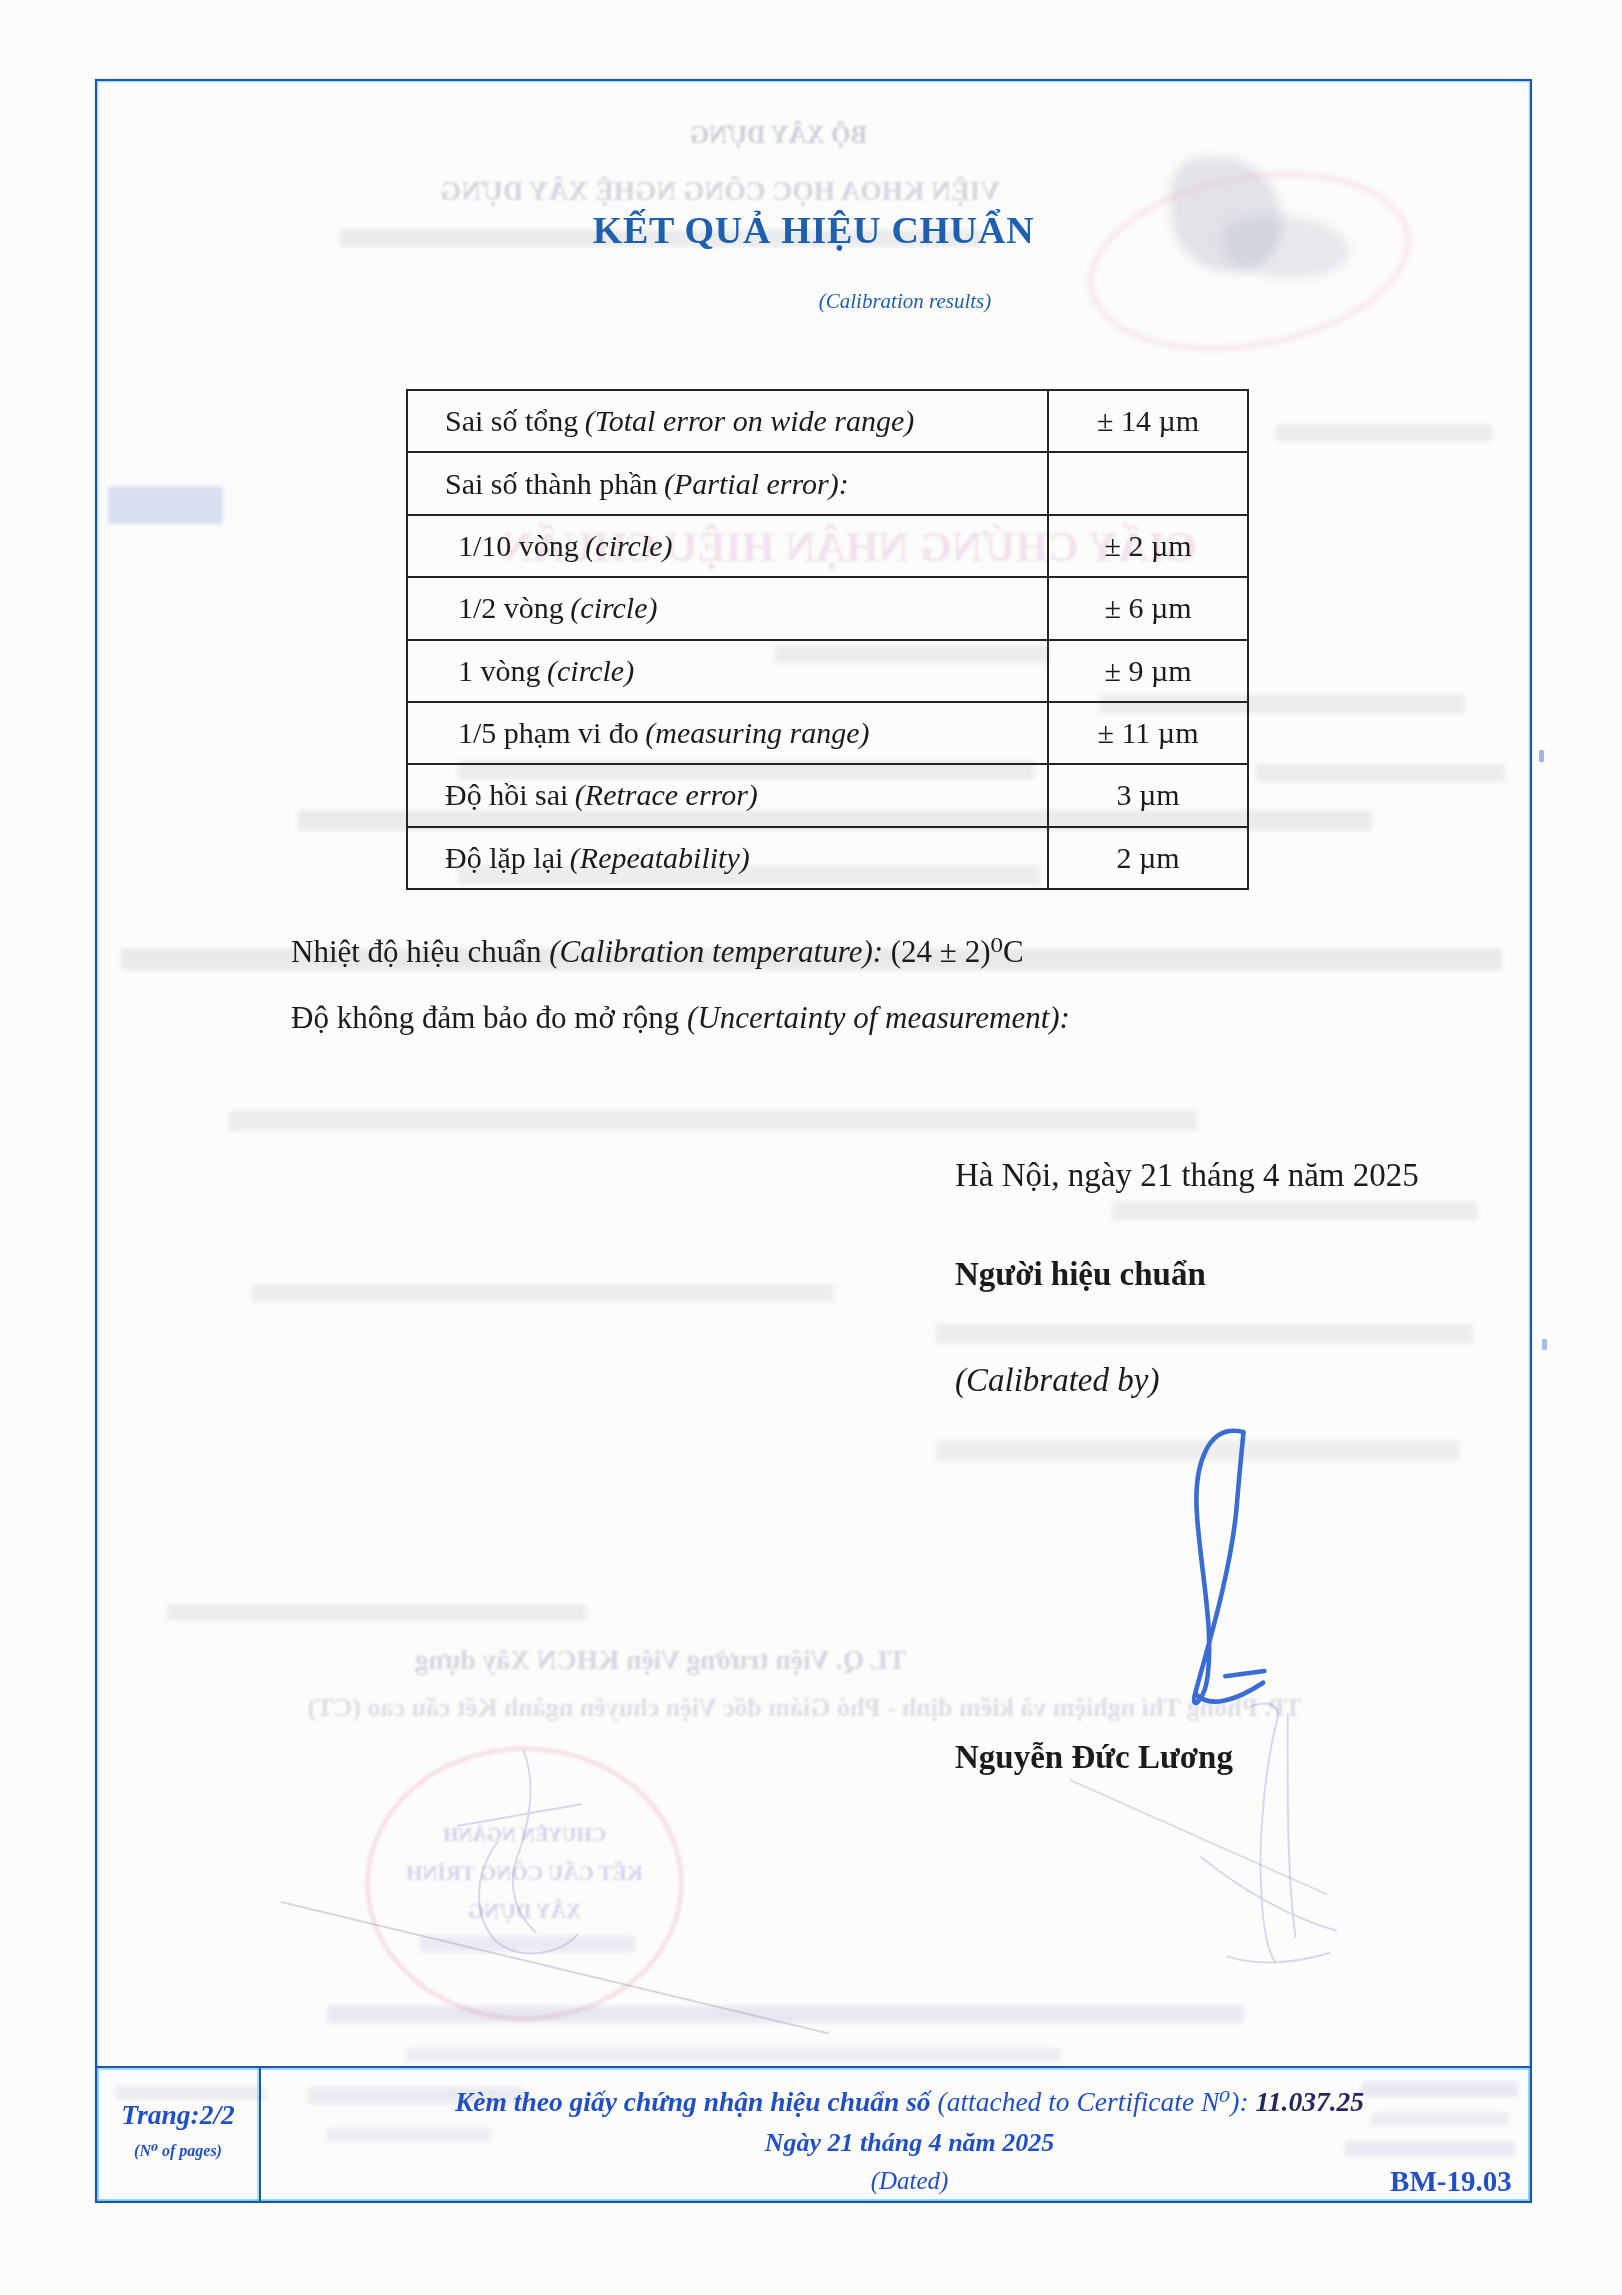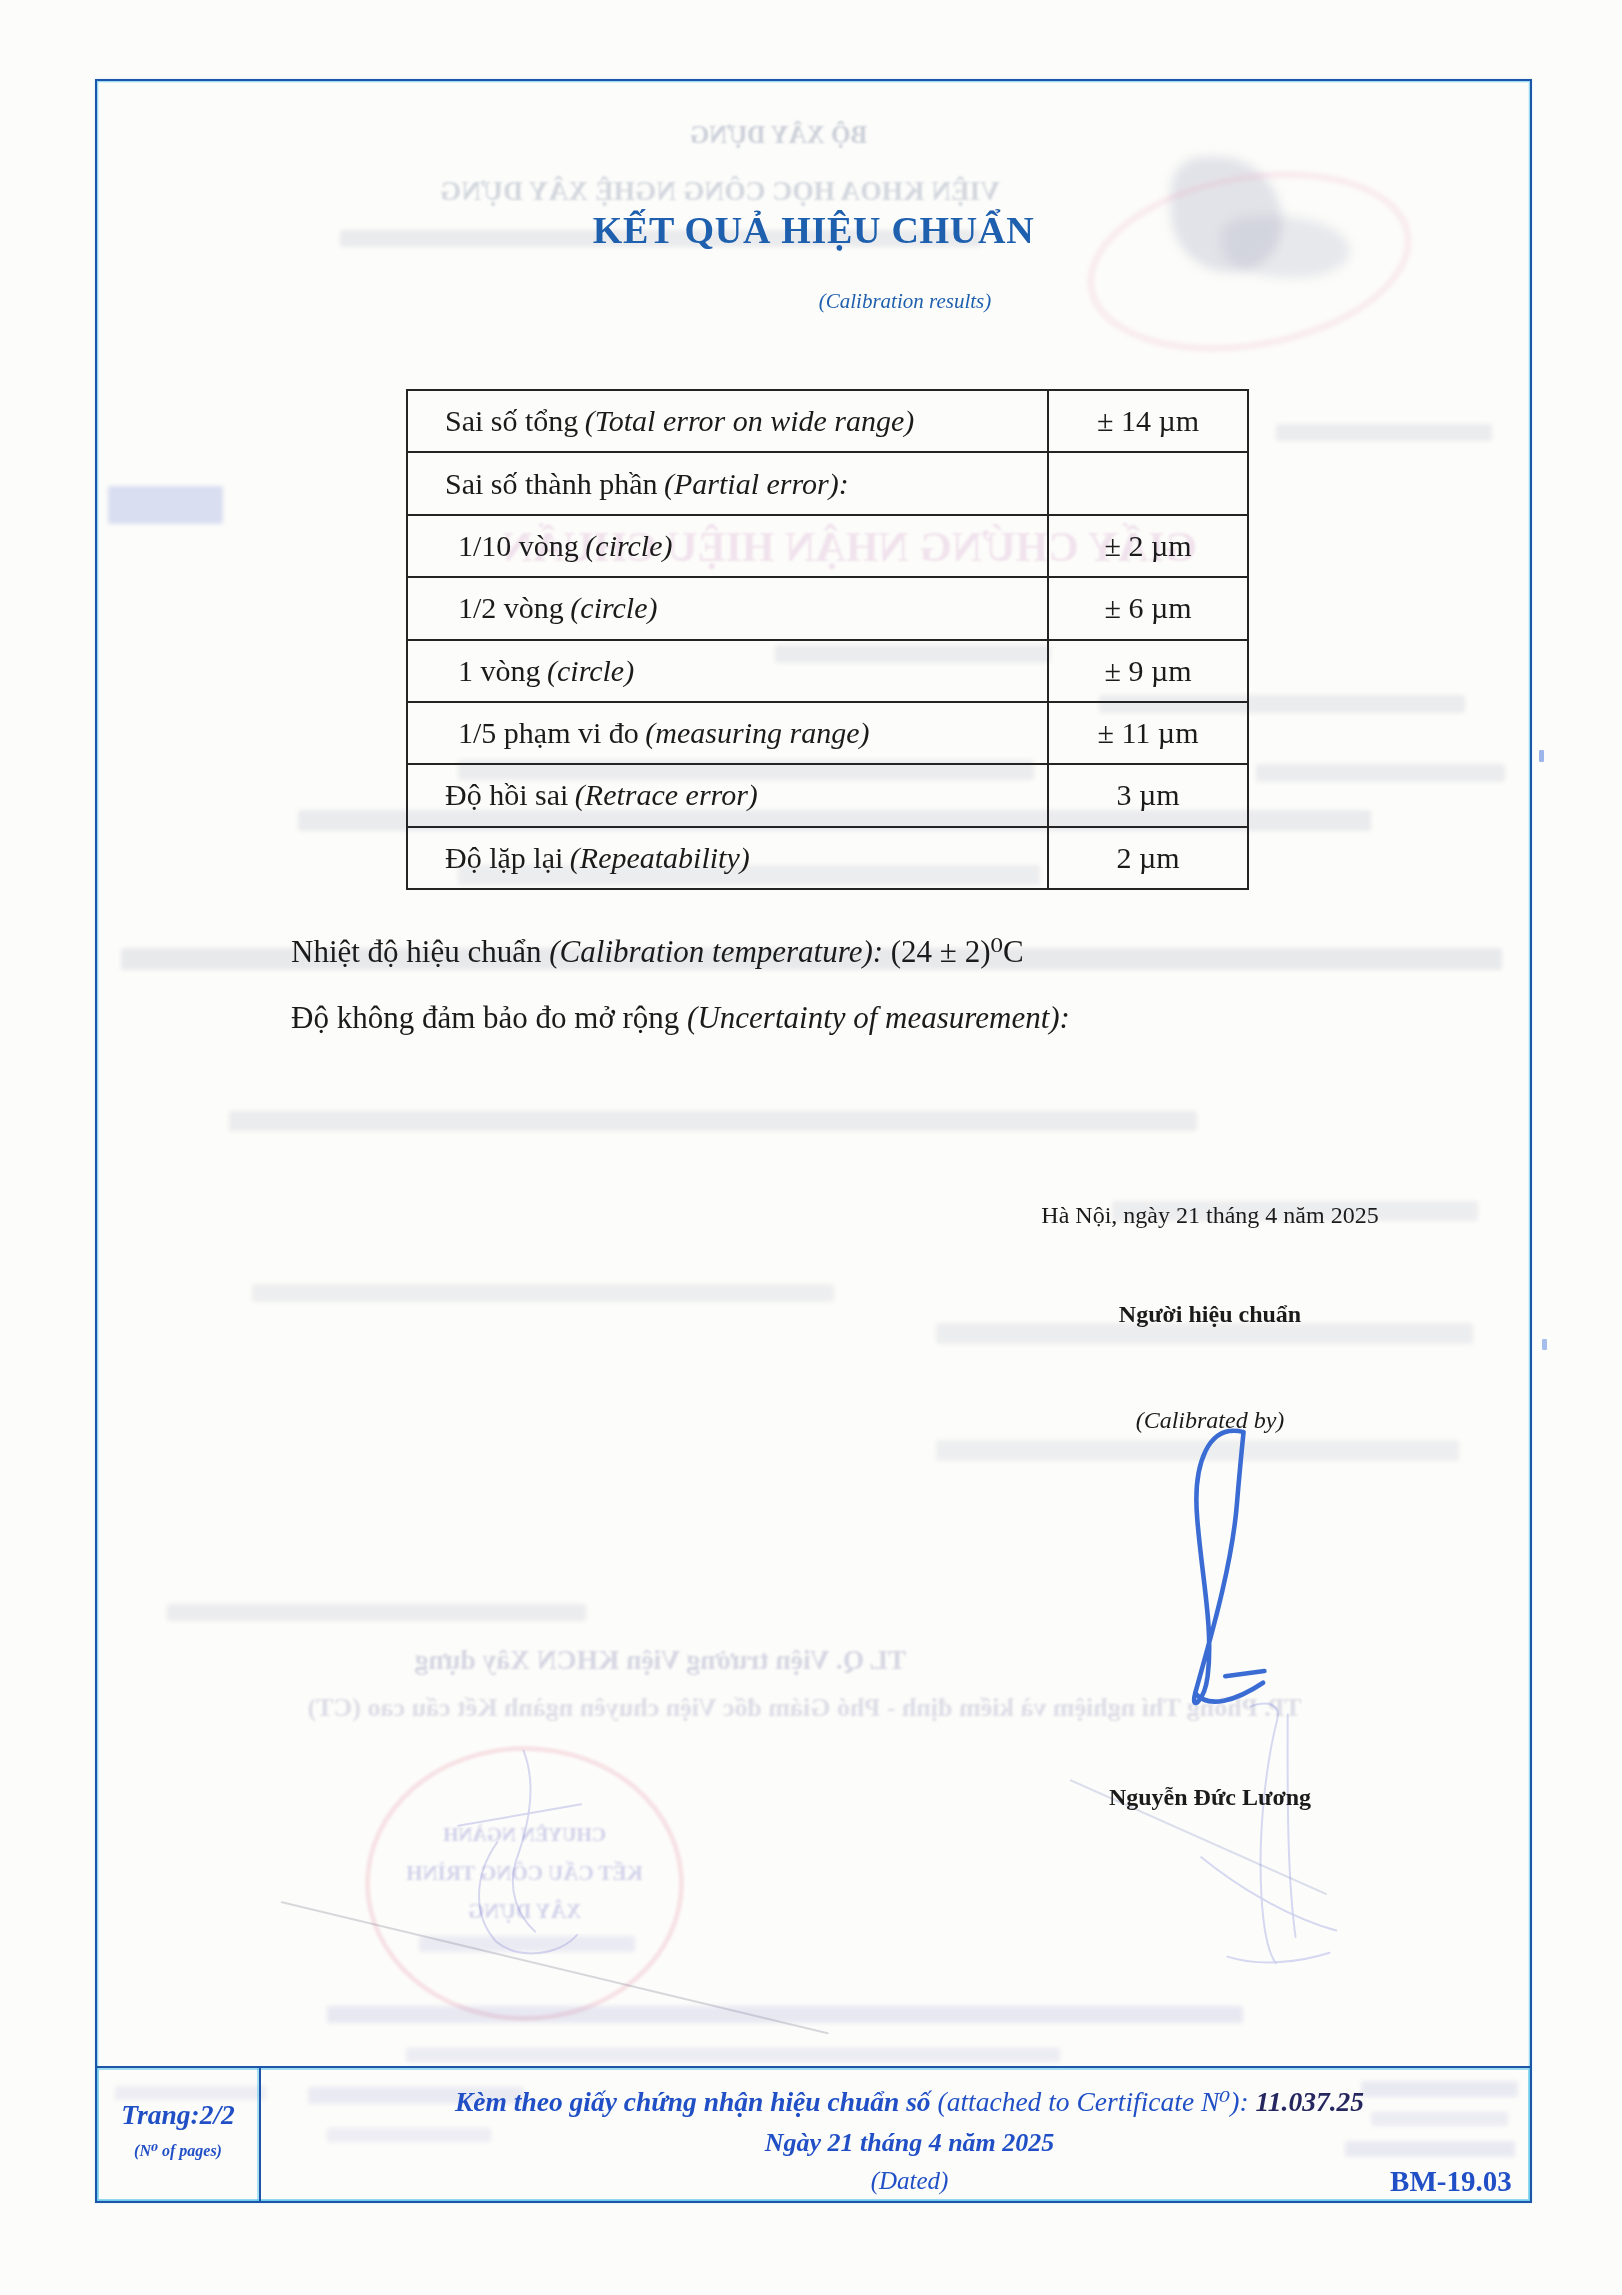--- a/index.html
+++ b/index.html
@@ -58,21 +58,21 @@
   }
   table.results td.c1{padding-left:37px;}
   table.results tr.indent td.c1{padding-left:50px;}
   table.results td.c2{text-align:center;}
   table.results i{margin-left:6.5px;}
   .cond{position:absolute;font-size:31px;white-space:nowrap;}
   .cond i{font-style:italic;}
   .cond1{left:291px;top:933px;}
   .cond2{left:291px;top:1000px;}
   .cond3{left:471px;top:1067px;}
-  .sign-line{position:absolute;left:955px;width:510px;text-align:center;font-size:24px;white-space:nowrap;margin-top:45px;}
+  .sign-line{position:absolute;left:955px;width:510px;font-size:33px;white-space:nowrap;}
   .place-date{top:1157px;}
   .signer-role{top:1256px;font-weight:bold;}
   .signer-role-en{top:1362px;font-style:italic;}
   .signer-name{top:1739px;font-weight:bold;}
   .signature-svg{position:absolute;left:1160px;top:1420px;}
   
   .footer{
     position:absolute;left:95px;top:2066px;width:1437px;height:137px;
     border:2px solid var(--frame-blue);
     box-shadow:inset 0 0 0 2px rgba(70,190,233,.5);

